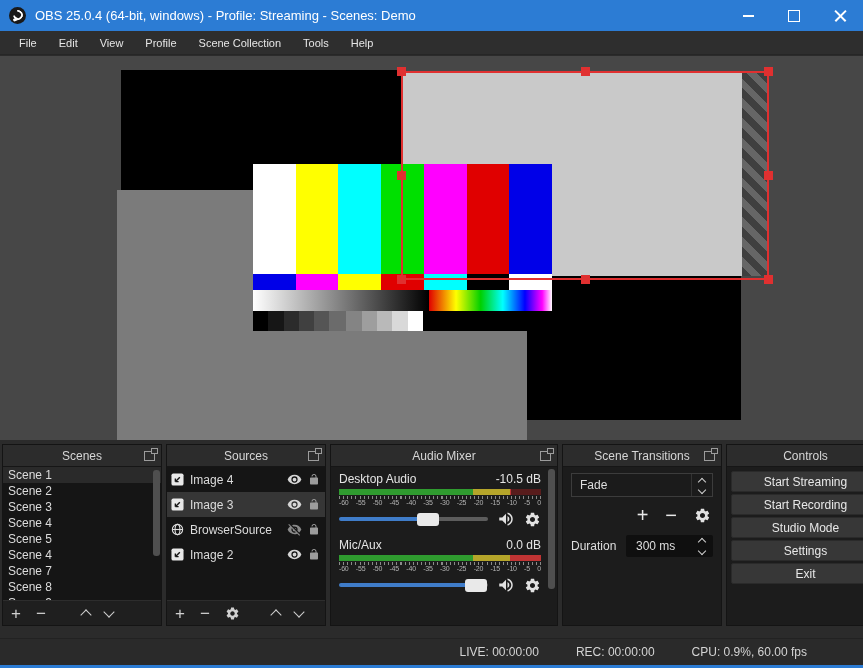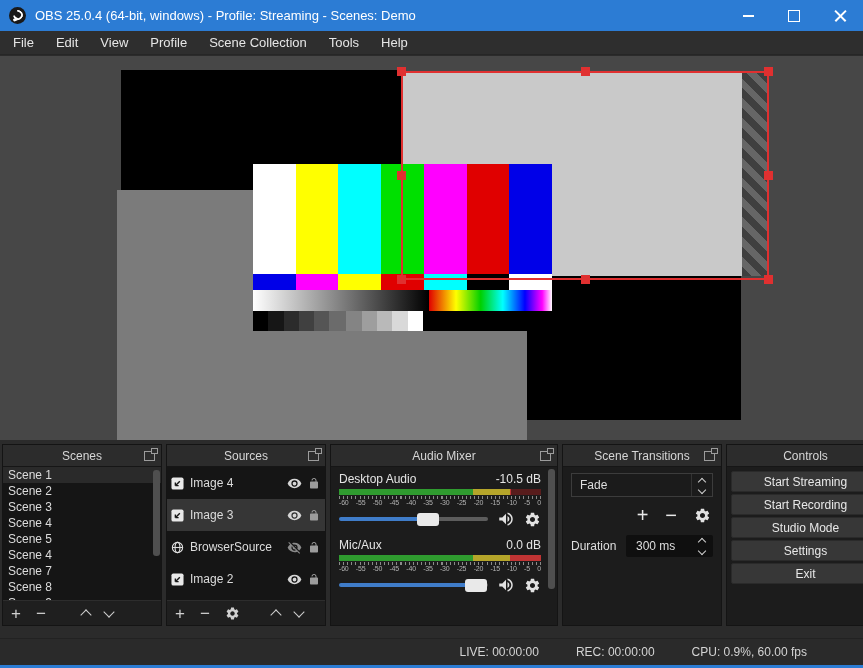--- a/index.html
+++ b/index.html
@@ -16,21 +16,21 @@
   .titlebar .spacer{flex:1;}
   .winbtn{width:46px;height:31px;display:flex;align-items:center;justify-content:center;}
   .ic-min{width:11px;height:2px;background:#fff;}
   .ic-max{width:10px;height:10px;border:1px solid #fff;}
   .ic-close{position:relative;width:13px;height:13px;}
   .ic-close::before,.ic-close::after{content:"";position:absolute;left:-1px;top:5.5px;width:15px;height:1.6px;background:#fff;}
   .ic-close::before{transform:rotate(45deg);} .ic-close::after{transform:rotate(-45deg);}
 
   
   .menubar{position:absolute;top:31px;left:0;right:0;height:24px;background:#2e2e2e;
-           display:flex;align-items:center;font-size:13px;color:#e6e6e6;padding-left:2px;border-bottom:1px solid #262626;box-sizing:border-box;}
+           display:flex;align-items:center;font-size:11px;color:#e6e6e6;padding-left:8px;border-bottom:1px solid #262626;box-sizing:border-box;}
   .menubar .mi{padding:0 11px;line-height:24px;}
 
   
   .preview{position:absolute;top:56px;left:0;right:0;height:384px;background:#474747;overflow:hidden;}
   .src{position:absolute;}
   .src-gray{left:117px;top:134px;width:410px;height:285px;background:#7b7b7b;}
   .src-black-tl{left:121px;top:14px;width:281px;height:120px;background:#000;}
   .src-black-br{left:527px;top:220px;width:214px;height:144px;background:#000;}
   .src-light{left:402px;top:16px;width:365px;height:204px;background:#c9c9c9;}
   .src-light .stripes{position:absolute;top:0;right:0;bottom:0;width:25px;
@@ -67,21 +67,21 @@
   .scene-row{height:16px;line-height:16px;font-size:12px;color:#dcdcdc;padding-left:5px;}
   .scene-row.selected{background:#2a2a2a;}
   .vscroll{position:absolute;right:1px;width:7px;border-radius:3px;background:#4f4f4f;}
   .vscroll.scenes{top:3px;height:86px;}
   .toolbar{flex:0 0 24px;background:#1f1f1f;border-top:1px solid #2d2d2d;display:flex;align-items:center;padding:0 8px;gap:15px;color:#d0d0d0;}
   .tb-txt{font-size:17px;line-height:17px;font-weight:400;}
   .chev{width:7px;height:7px;border-right:1.8px solid #cfcfcf;border-bottom:1.8px solid #cfcfcf;display:inline-block;}
   .chev.up{transform:rotate(-135deg);margin-top:4px;} .chev.down{transform:rotate(45deg);margin-bottom:3px;}
   .tb-gap{width:6px;}
 
-  .src-row{height:32px;display:flex;align-items:center;padding:0 5px 0 4px;gap:6px;font-size:12px;color:#dcdcdc;}
+  .src-row{height:25px;display:flex;align-items:center;padding:0 5px 0 4px;gap:6px;font-size:12px;color:#dcdcdc;}
   .src-row.selected{background:#363636;}
   .src-row .nm{flex:1;white-space:nowrap;overflow:hidden;}
   .src-row svg{flex:0 0 auto;}
 
   
   .mixer-body{flex:1;background:#1c1c1c;padding:5px 16px 0 8px;position:relative;}
   .ch-label{display:flex;justify-content:space-between;font-size:12px;color:#e4e4e4;margin-bottom:3px;}
   .meter{position:relative;height:6px;background:linear-gradient(90deg,#2f9b2f 0 66.5%,#b5a52a 66.5% 84.5%,#c03434 84.5% 100%);}
   .meter::after{content:"";position:absolute;top:0;bottom:0;left:var(--bright,100%);right:0;background:rgba(12,12,12,.58);}
   .tickstrip{height:3px;background:repeating-linear-gradient(90deg,#8a8a8a 0 1px,transparent 1px 4.1px);margin-top:1px;}

